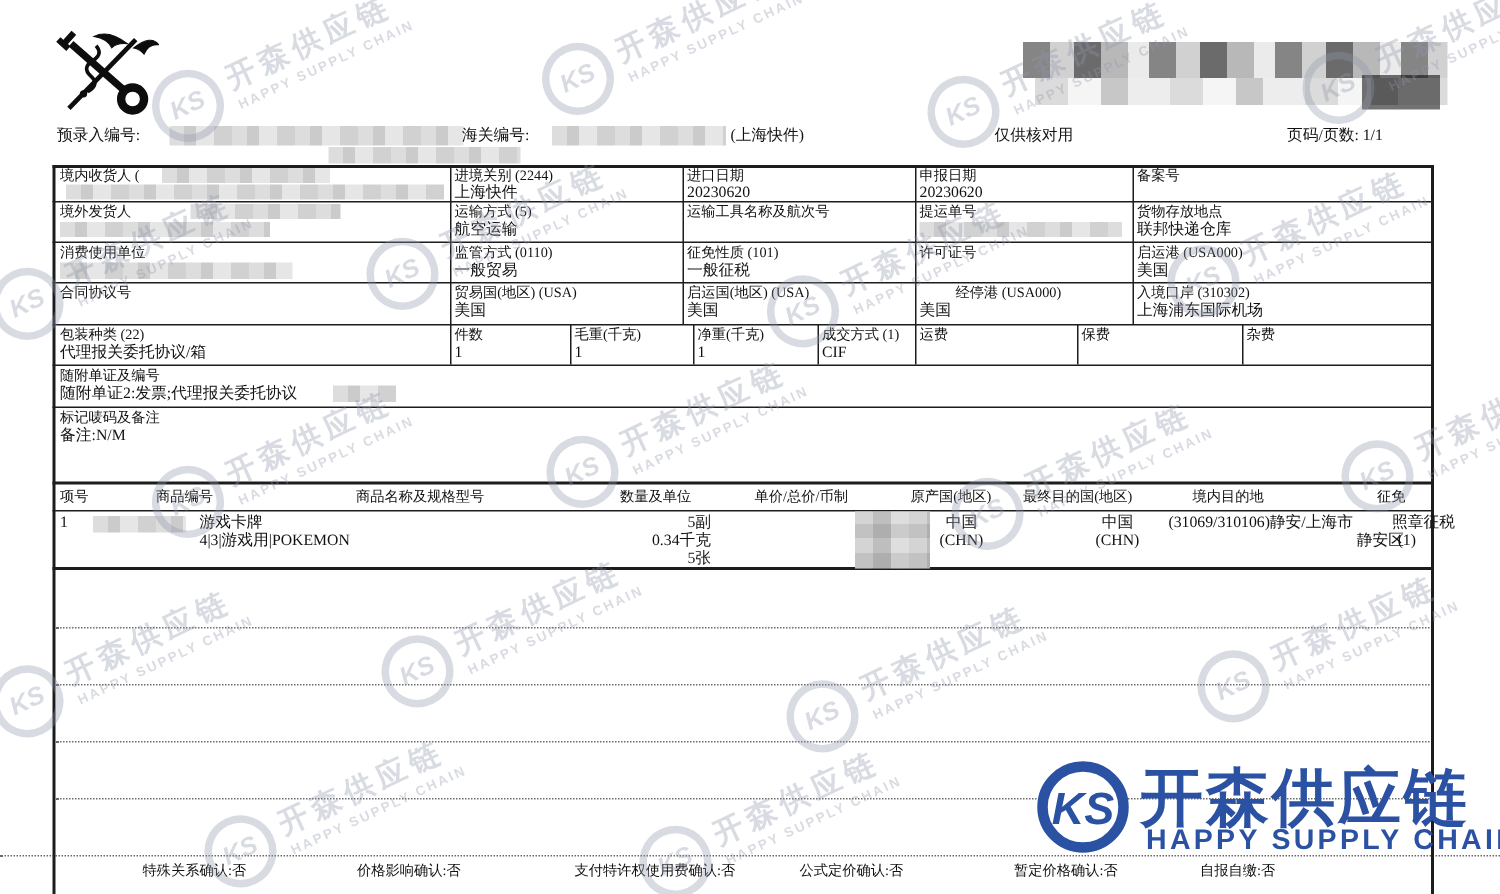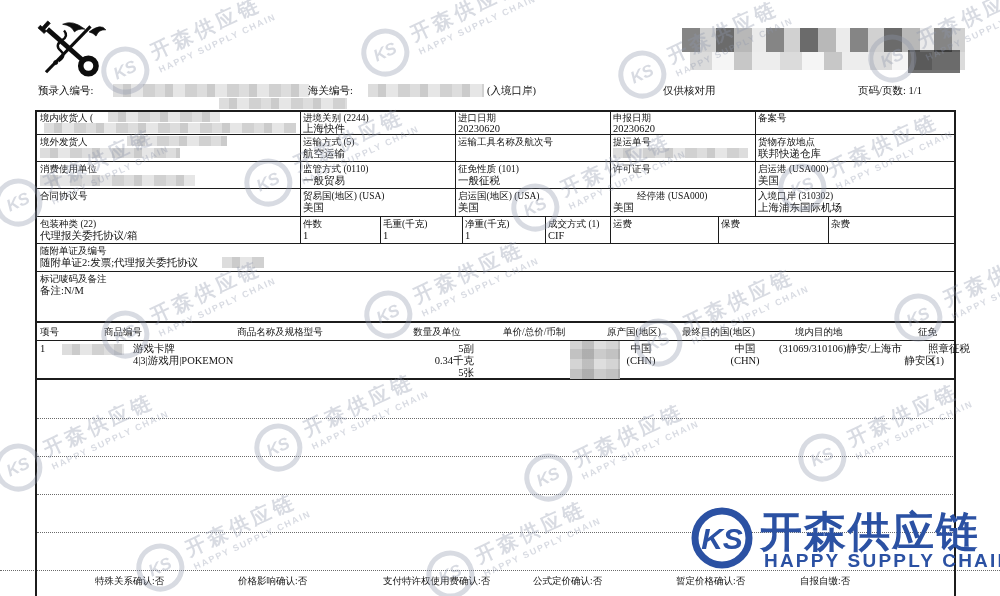--- a/index.html
+++ b/index.html
@@ -71,21 +71,21 @@
     <div class="barcode-top" style="left:682px;top:28px;width:283px;height:24px;"></div>
     <div class="barcode-bot" style="left:690px;top:52px;width:275px;height:18px;"></div>
     <div class="barcode-block" style="left:908px;top:50px;width:52px;height:23px;"></div>
   </div>
 
   <div class="val" style="left:38px;top:85px;">预录入编号:</div>
   <div class="redact" style="left:113px;top:84px;width:196px;height:13px;"></div>
   <div class="redact" style="left:219px;top:98px;width:128px;height:11px;"></div>
   <div class="val" style="left:308px;top:85px;">海关编号:</div>
   <div class="redact" style="left:368px;top:84px;width:116px;height:13px;"></div>
-  <div class="val" style="left:487px;top:85px;">(入境口岸)</div>
+  <div class="val" style="left:487px;top:85px;">(上海快件)</div>
   <div class="val" style="left:663px;top:85px;">仅供核对用</div>
   <div class="val" style="left:858px;top:85px;">
     <span>页码/页数:</span>
     <span>1/1</span>
   </div>
 
   <div class="hline" style="left:35px;top:110px;width:920px;height:2px;"></div>
   <div class="hline" style="left:35px;top:134px;width:920px;"></div>
   <div class="hline" style="left:35px;top:161px;width:920px;"></div>
   <div class="hline" style="left:35px;top:188px;width:920px;"></div>

